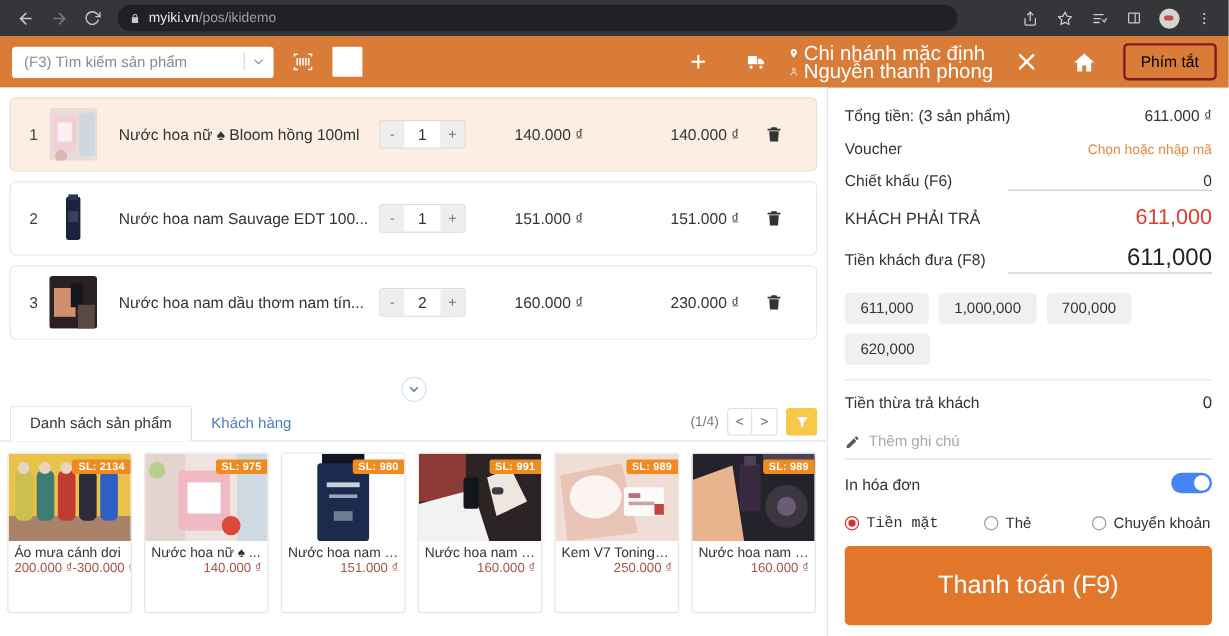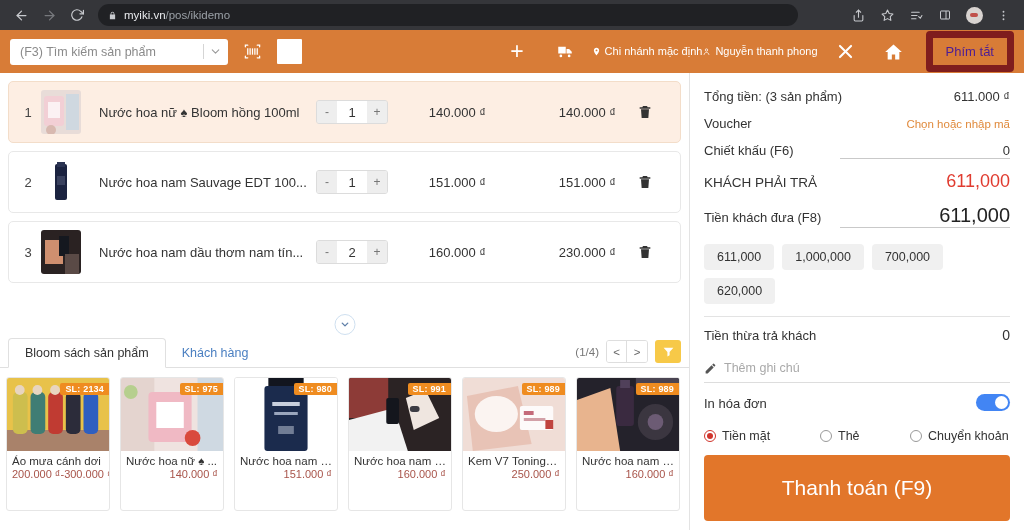--- a/index.html
+++ b/index.html
@@ -53,28 +53,28 @@
   .sep-v { width: 1px; height: 15px; background: #d5d5d5; margin: 0 5px; }
   .chev { color: #9a9a9a; display: flex; }
   .barcode-ico { margin-left: 6px; display: flex; align-items: center; color: #fff; }
   .white-box { width: 25px; height: 25px; background: #fff; margin-left: 6px; border-radius: 1px; }
   .plus-btn {
     margin-left: auto; color: #fff; font-size: 23px; line-height: 1;
     font-weight: 300; padding: 0 14px; cursor: pointer;
   }
   .truck-ico { color: #fff; display: flex; align-items: center; padding: 0 8px; }
   .branch {
-    display: flex; flex-direction: row; justify-content: center;
-    color: #fff; font-size: 11px; line-height: 15px; white-space: nowrap; text-align: right;
+    display: flex; flex-direction: column; justify-content: center;
+    color: #fff; font-size: 17px; line-height: 15px; white-space: nowrap; text-align: right;
   }
   .branch span { display: flex; align-items: center; gap: 4px; }
   .hdr-ico { color: #fff; display: flex; align-items: center; justify-content: center;
              padding: 0 10px; cursor: pointer; }
   .hotkey-btn {
-    border: 7px solid #7f1d1d; color: #4c1d95; border-radius: 4px;
+    border: 2px solid #7f1d1d; color: #000000; border-radius: 4px;
     font-size: 13px; padding: 6px 13px; margin-left: 4px; cursor: pointer;
     white-space: nowrap;
   }
 
   
   .body-split { display: flex; height: 457px; }
   .left-pane { width: 690px; display: flex; flex-direction: column; background:#fff;
                border-right: 1px solid #e3e3e3; }
   .right-pane { flex: 1; display: flex; flex-direction: column; padding: 10px 14px 0 14px; }
 
@@ -175,21 +175,21 @@
   .pencil { color: #555; display: flex; }
   .toggle-row { display: flex; align-items: flex-end; justify-content: space-between;
                 padding: 11px 0 9px 0; }
   .toggle { width: 34px; height: 17px; border-radius: 9px; background: #4285f4;
             position: relative; cursor: pointer; flex: none; }
   .toggle i { position: absolute; right: 2px; top: 2px; width: 13px; height: 13px;
               border-radius: 50%; background: #fff; display: block; }
   .radios { display: flex; align-items: center; gap: 0; padding: 9px 0 6px 0; }
   .radio { display: flex; align-items: center; gap: 6px; font-size: 12.5px; color: #333;
            cursor: pointer; }
-  .radio:nth-child(1) { width: 116px; }
+  .radio:nth-child(1) { width: 116px; font-family: Liberation Mono, monospace; }
   .radio:nth-child(2) { width: 90px; }
   .rdot { width: 12px; height: 12px; border-radius: 50%; border: 1px solid #999;
           display: flex; align-items: center; justify-content: center; flex: none; }
   .rdot.on { border-color: #d0342c; }
   .rdot.on i { width: 6px; height: 6px; border-radius: 50%; background: #d0342c; display:block; }
   .pay-btn {
     margin-top: auto; margin-bottom: 9px; background: #e2762a; color: #fff;
     border-radius: 4px; height: 66px; display: flex; align-items: center;
     justify-content: center; font-size: 21px; cursor: pointer;
   }
@@ -416,21 +416,21 @@
 
       <div class="collapse-bar">
         <div class="collapse-btn">
           <svg width="11" height="11" viewBox="0 0 24 24" fill="none" stroke="currentColor" stroke-width="3" stroke-linecap="round" stroke-linejoin="round">
               <polyline points="6 9 12 15 18 9"></polyline>
             </svg>
         </div>
       </div>
 
       <div class="tabs-row">
-        <div class="tab active">Bloom sách sản phẩm</div>
+        <div class="tab active">Danh sách sản phẩm</div>
         <div class="tab">Khách hàng</div>
         <div class="tabs-right">
           <span class="page-ind">(1/4)</span>
           <div class="pager">
             <div>&lt;</div>
             <div>&gt;</div>
           </div>
           <div class="filter-btn">
             <svg width="13" height="13" viewBox="0 0 24 24" fill="currentColor">
                 <path d="M3 5h18l-7 8v6l-4 2v-8L3 5z"></path>

